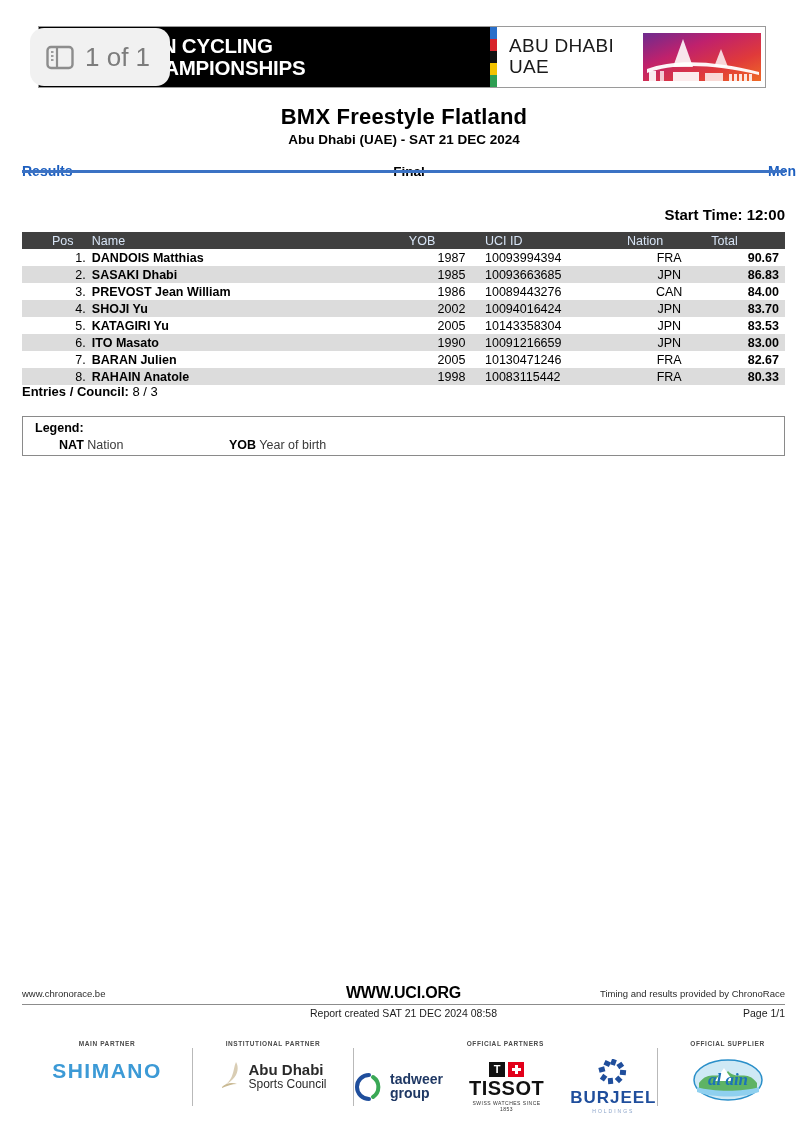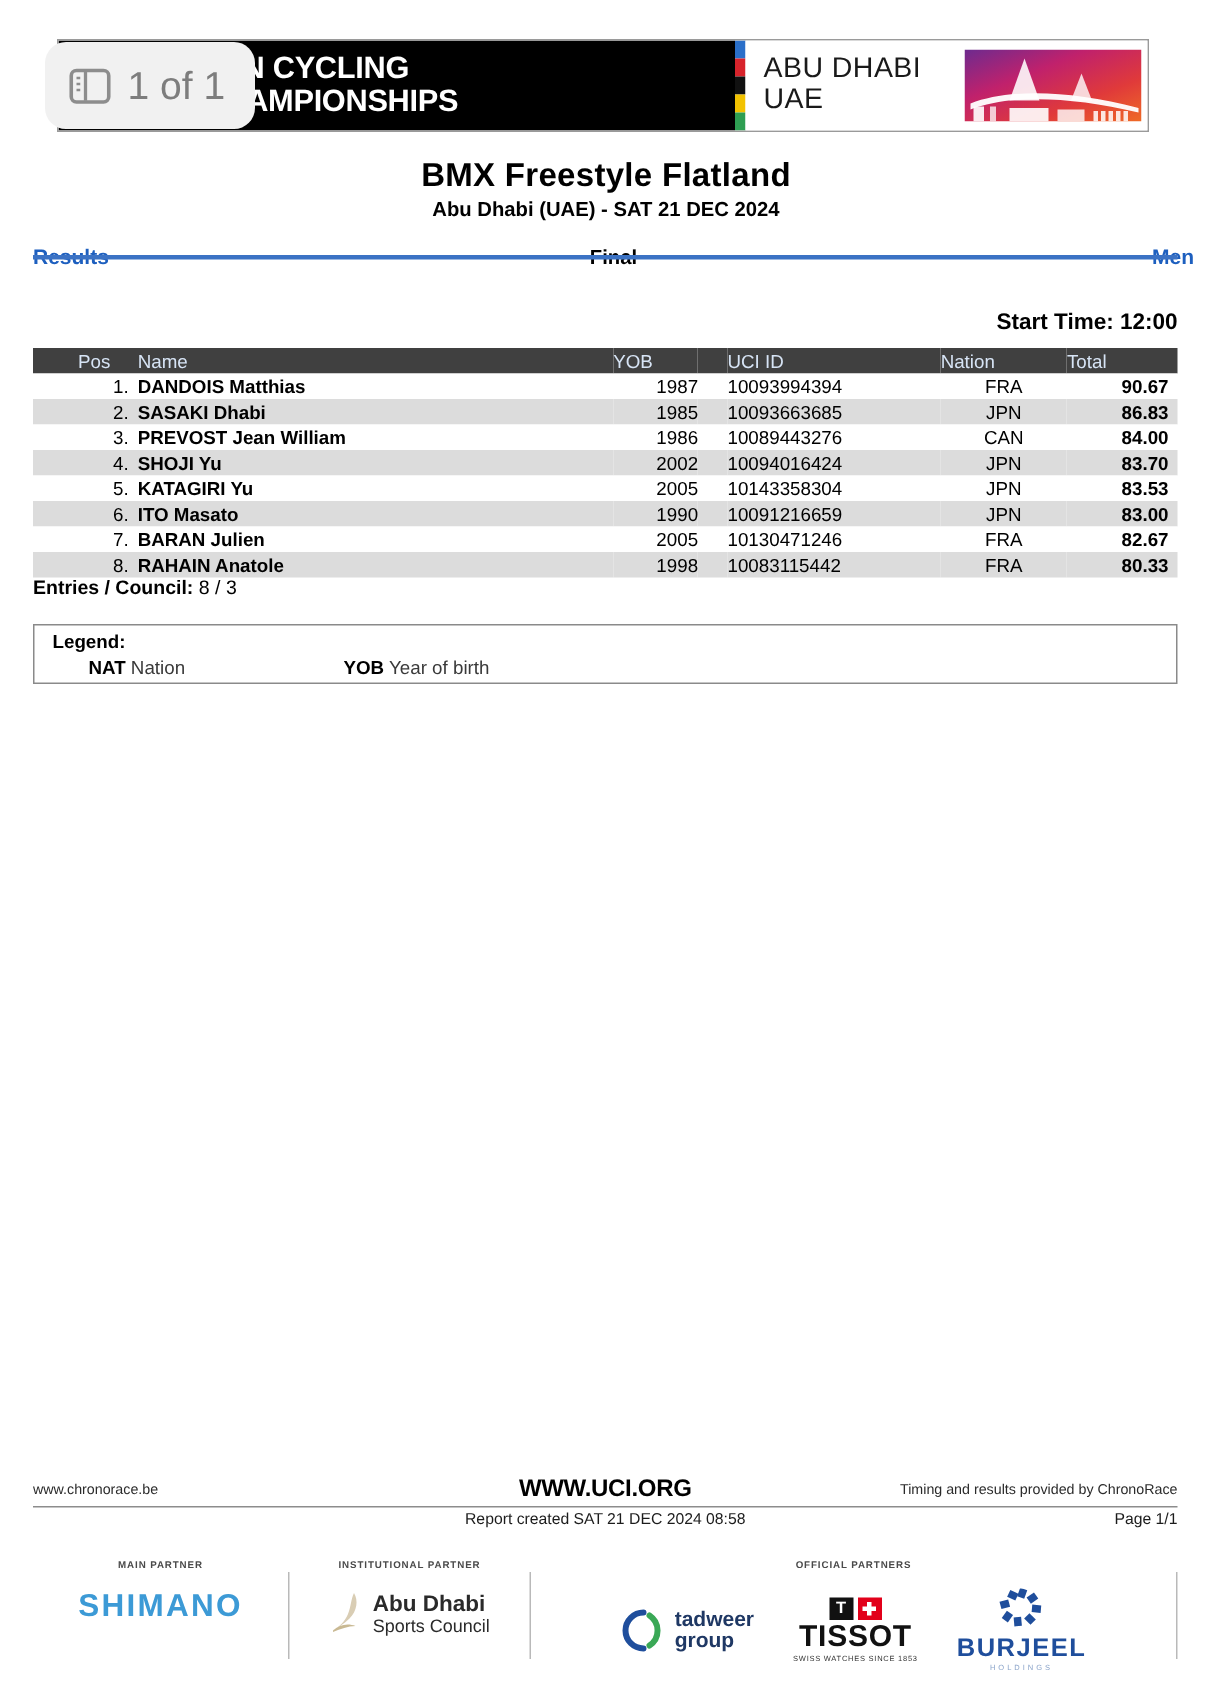--- a/index.html
+++ b/index.html
@@ -640,14 +640,28 @@
         </svg>
         <div class="bj-name">BURJEEL</div>
         <div class="bj-sub">HOLDINGS</div>
       </div>
 
     </div>
   </div>
 
   <div class="sp-div"></div>
 
+  <div class="sp-group" style="flex:0 0 140px">
+    <div class="sp-cap">OFFICIAL SUPPLIER</div>
+    <div class="sp-logos">
+      <div class="logo-alain">
+        <svg width="70" height="42" viewBox="0 0 70 42">
+          <ellipse cx="35" cy="21" rx="34" ry="20" fill="#cfe9f5" stroke="#2a8fc9" stroke-width="1.5"></ellipse>
+          <path d="M6 24 C16 10 26 22 35 12 C44 22 54 10 64 24 L64 31 C50 35 20 35 6 31 Z" fill="#4aa94a" opacity="0.85"></path>
+          <path d="M22 22 L31 9 L40 22 Z" fill="#ffffff"></path>
+          <path d="M4 28 C20 33 50 33 66 28 L66 33 C50 39 20 39 4 33 Z" fill="#8fd0ef"></path>
+          <text x="35" y="26" text-anchor="middle" font-family="Liberation Serif, serif" font-style="italic" font-weight="bold" font-size="17" fill="#1b72b8">al ain</text>
+        </svg>
+      </div>
+    </div>
+  </div>
 
 </div>
 
 </body></html>

